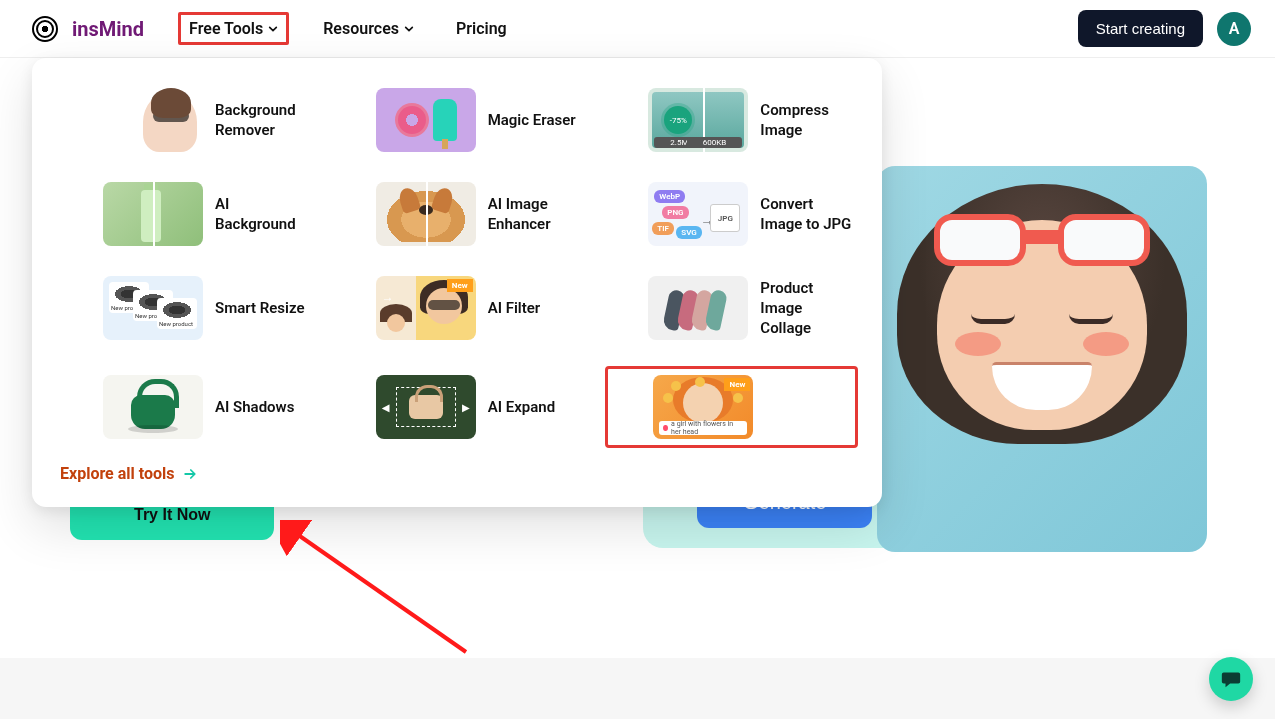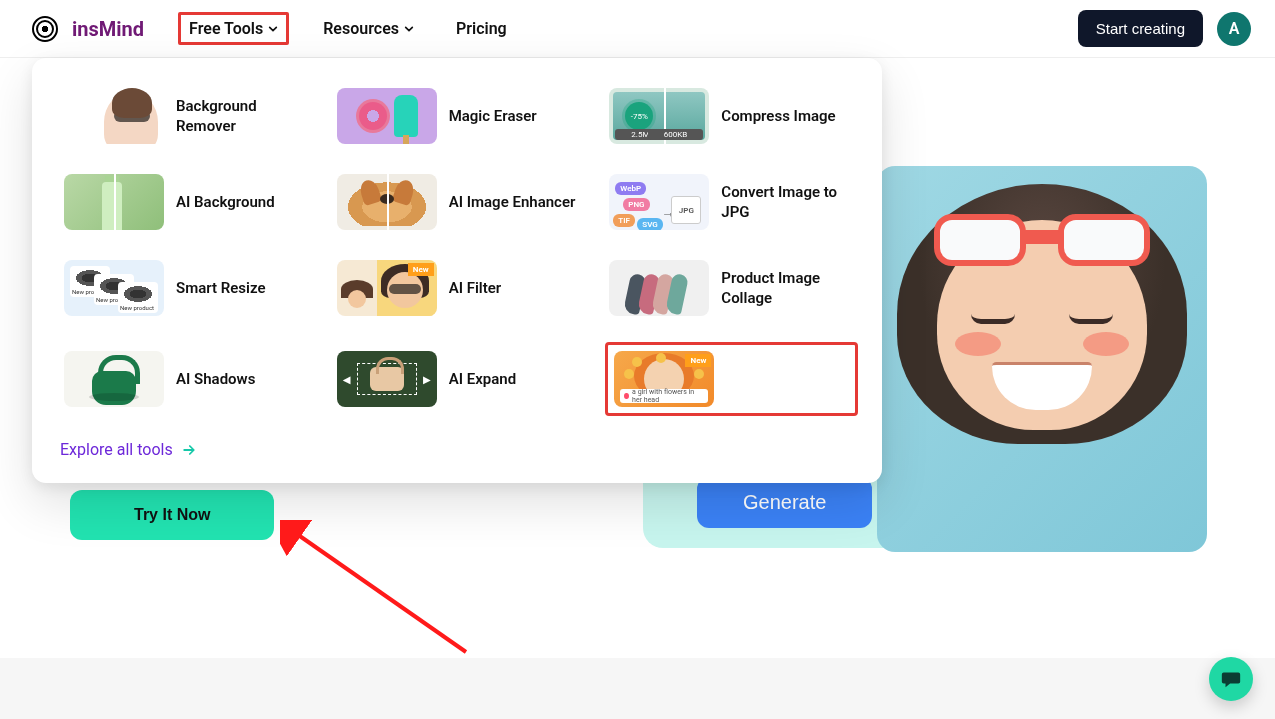--- a/index.html
+++ b/index.html
@@ -130,42 +130,43 @@
     padding: 4px;
     border-radius: 8px;
   }
   .tool.highlighted {
     border: 3px solid #e53935;
     border-radius: 4px;
     padding: 6px;
   }
   .thumb {
     width: 100px;
-    height: 56px;
+    height: 64px;
     border-radius: 8px;
     flex: 0 0 100px;
     position: relative;
     overflow: hidden;
     display: flex;
     align-items: center;
     justify-content: center;
+    margin-left: 39px;
   }
   .tool-label {
     font-size: 15px;
     font-weight: 600;
     color: #111;
     line-height: 1.35;
   }
   .explore {
-    margin-top: 24px;
+    margin-top: 16px;
     display: flex;
     align-items: center;
     gap: 8px;
-    color: #6d28d9;
-    font-weight: 400;
+    color: #c2410c;
+    font-weight: 700;
     font-size: 16px;
     cursor: pointer;
   }
   .explore .arrow-icon { width: 16px; height: 16px; }
   .try-btn {
     position: absolute;
     top: 490px;
     left: 70px;
     background: #22e3b1;
     color: #111;

